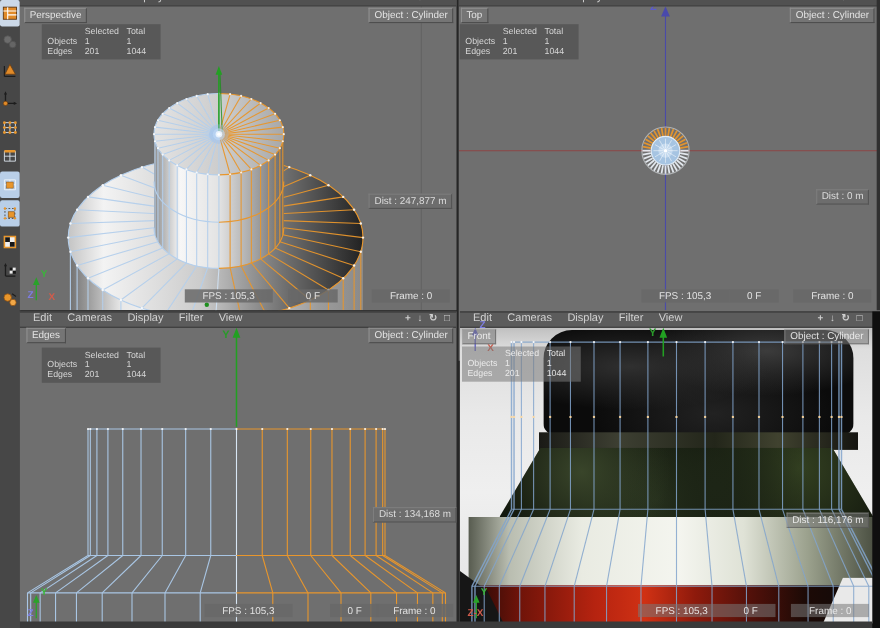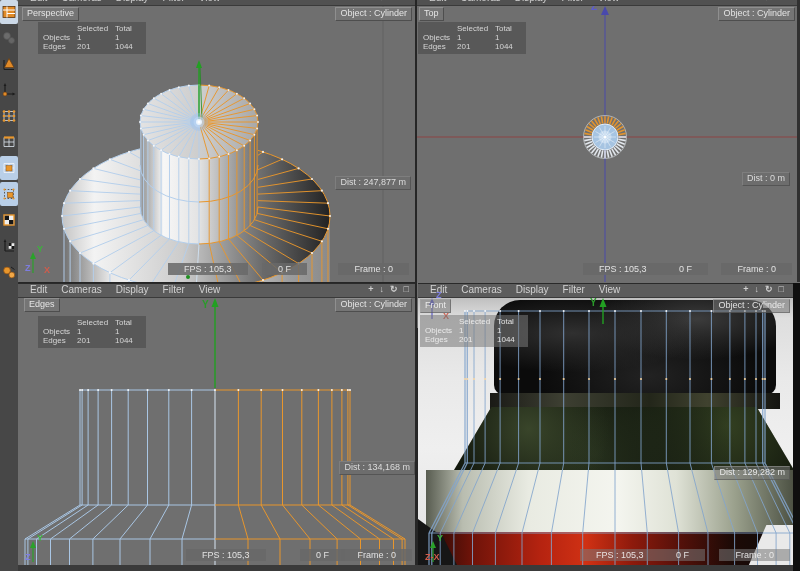--- a/index.html
+++ b/index.html
@@ -822,21 +822,21 @@
         <span>Objects</span>
         <span>1</span>
         <span>1</span>
       </div>
     <div class="srow">
         <span>Edges</span>
         <span>201</span>
         <span>1044</span>
       </div>
   </div>
-  <span class="dist ghost" style="right:10px;top:183px">Dist : 129,282 m</span>
+  <span class="dist ghost" style="right:10px;top:183px">Dist : 116,176 m</span>
   <span class="chip ghost" style="left:162px;top:266px">FPS : 105,3</span>
   <span class="chip ghost" style="left:242px;top:266px">0 F</span>
   <span class="chip ghost" style="right:10px;top:266px">Frame : 0</span>
   <div class="gizmo">
     <svg width="36" height="32">
         <line x1="9" y1="26" x2="9" y2="9" stroke="#2aa22a" stroke-width="1.2"></line>
         <polygon points="9,5 6,12 12,12" fill="#2aa22a"></polygon>
       </svg>
     <span class="ga c-green">Y</span>
     <span class="gb c-red">Z-X</span>

